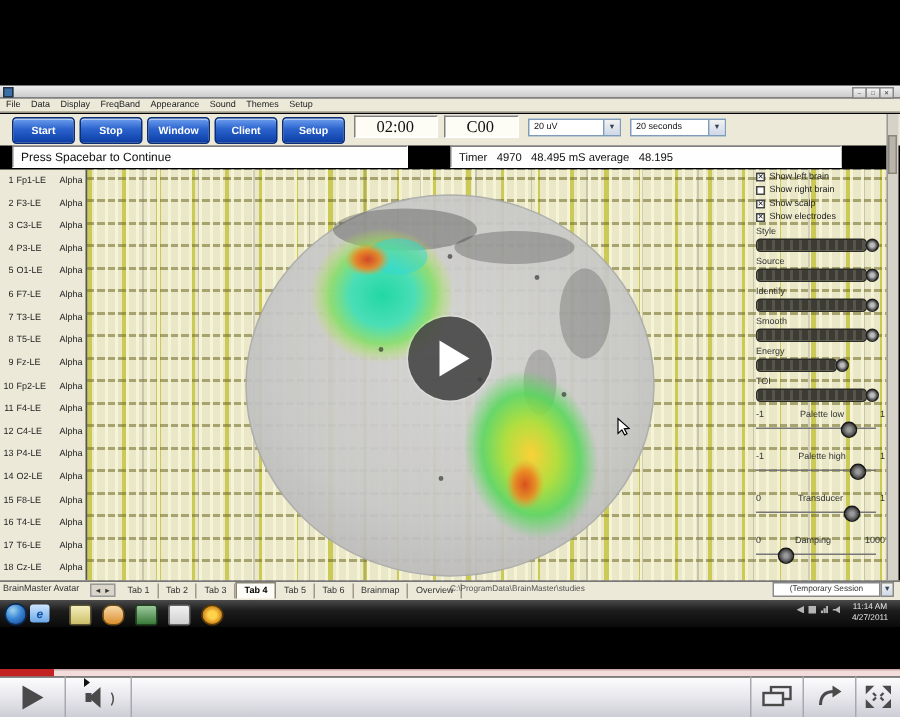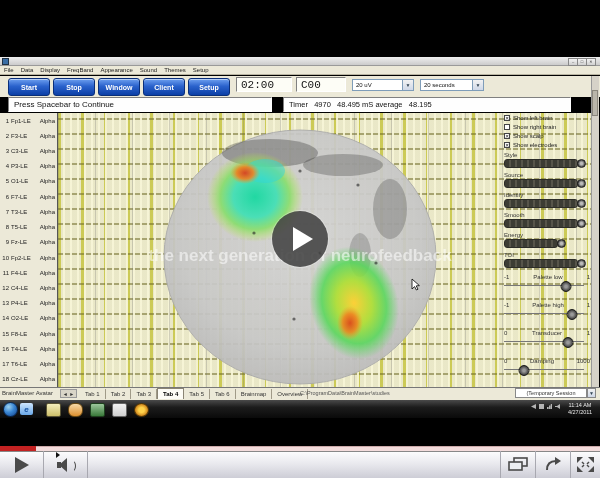--- a/index.html
+++ b/index.html
@@ -10,21 +10,21 @@
   .win-title{left:0;top:57px;width:600px;height:8px;background:linear-gradient(#efefef,#cbcbcb);border-bottom:1px solid #9a9a9a;}
   .win-ico{left:2px;top:58px;width:5px;height:5px;background:#3a6ea5;border:1px solid #234;}
   .win-btn{top:58px;width:8px;height:6px;background:linear-gradient(#f4f4f4,#cfcfcf);border:1px solid #888;font-size:4px;line-height:5px;text-align:center;color:#333;}
   .menubar{left:0;top:66px;width:600px;height:9px;background:#ece9d8;border-bottom:1px solid #b8b4a2;display:flex;align-items:center;gap:7px;padding-left:4px;box-sizing:border-box;}
   .menu-item{font-size:6px;color:#222;}
   .toolbar{left:0;top:76px;width:600px;height:21px;background:#ece9d8;}
   .tb-btn{top:2px;width:40px;height:16px;border:1px solid #0a2f7a;border-radius:3px;
           background:linear-gradient(#6ea0f0,#2a62cc 45%,#0c3fa6);color:#fff;font-size:7px;font-weight:bold;
           display:flex;align-items:center;justify-content:center;box-shadow:inset 0 1px 0 rgba(255,255,255,.5);}
   .disp{top:1px;height:15px;background:#fdfdf6;border:1px solid #808080;border-right-color:#fff;border-bottom-color:#fff;
-        font-family:Liberation Mono, monospace;font-size:11px;color:#111;display:flex;align-items:center;padding-left:4px;box-sizing:border-box;}
+        font-family:Liberation Serif, serif;font-size:11px;color:#111;display:flex;align-items:center;padding-left:14px;box-sizing:border-box;}
   .dd{top:3px;height:12px;background:#fff;border:1px solid #7f9db9;font-size:6px;color:#111;display:flex;align-items:center;padding-left:3px;box-sizing:border-box;}
   .dd .arrow{position:absolute;right:0;top:0;width:10px;height:100%;background:linear-gradient(#f2f2f2,#cfd8e8);border-left:1px solid #7f9db9;font-size:5px;line-height:10px;text-align:center;color:#345;}
   .sbox{background:#fefefe;border:1px solid #808080;border-right-color:#fff;border-bottom-color:#fff;display:flex;align-items:center;padding-left:5px;box-sizing:border-box;color:#111;}
   
   .chlist{left:0;top:113px;width:58px;height:274px;background:#ece9d8;border-right:1px solid #555;box-sizing:border-box;display:flex;flex-direction:column;}
   .chrow{flex:1;display:flex;align-items:center;font-size:6px;color:#222;padding:0 2px;}
   .chn{width:7px;text-align:right;margin-right:2px;}
   .chl{width:24px;}
   .chb{margin-left:auto;}
   
@@ -121,21 +121,21 @@
       <span>20 uV</span>
       <span class="arrow">▼</span>
     </div>
     <div class="abs dd" style="left:420px;width:64px">
       <span>20 seconds</span>
       <span class="arrow">▼</span>
     </div>
   </div>
 
   <div class="abs sbox" style="left:8px;top:97px;width:264px;height:15px;font-size:8px">Press Spacebar to Continue</div>
-  <div class="abs sbox" style="left:283px;top:97px;width:288px;height:15px;font-size:7.5px;white-space:pre">Timer   4970   48.495 mS average   48.195</div>
+  <div class="abs sbox" style="left:300px;top:97px;width:261px;height:15px;font-size:7.5px;white-space:pre">Timer   4970   48.495 mS average   48.195</div>
 
   <div class="abs eegbg"></div>
   <div class="abs eeggrid"></div>
 
   <div class="chlist abs">
     <div class="chrow">
         <span class="chn">1</span>
         <span class="chl">Fp1-LE</span>
         <span class="chb">Alpha</span>
       </div>
@@ -346,21 +346,20 @@
         </div>
       <div class="track">
           <div class="rknob" style="left: 25%;"></div>
         </div>
     </div>
   </div>
 
   <div class="abs wscroll"></div>
   <div class="abs wthumb"></div>
 
-  <div class="abs wm2">the next generation of neurofeedback</div>
   <div class="abs cursor">
     <svg width="9" height="13" viewBox="0 0 9 13">
         <path d="M1,1 L1,11 L3.6,8.6 L5.4,12 L7,11.2 L5.2,7.9 L8.4,7.6 Z" fill="#fff" stroke="#000" stroke-width="0.8"></path>
       </svg>
   </div>
 
   <div class="abs tabstrip"></div>
   <div class="abs bmlabel">BrainMaster Avatar</div>
   <div class="abs tabnav">◄ ►</div>
   <div class="abs tabs">

